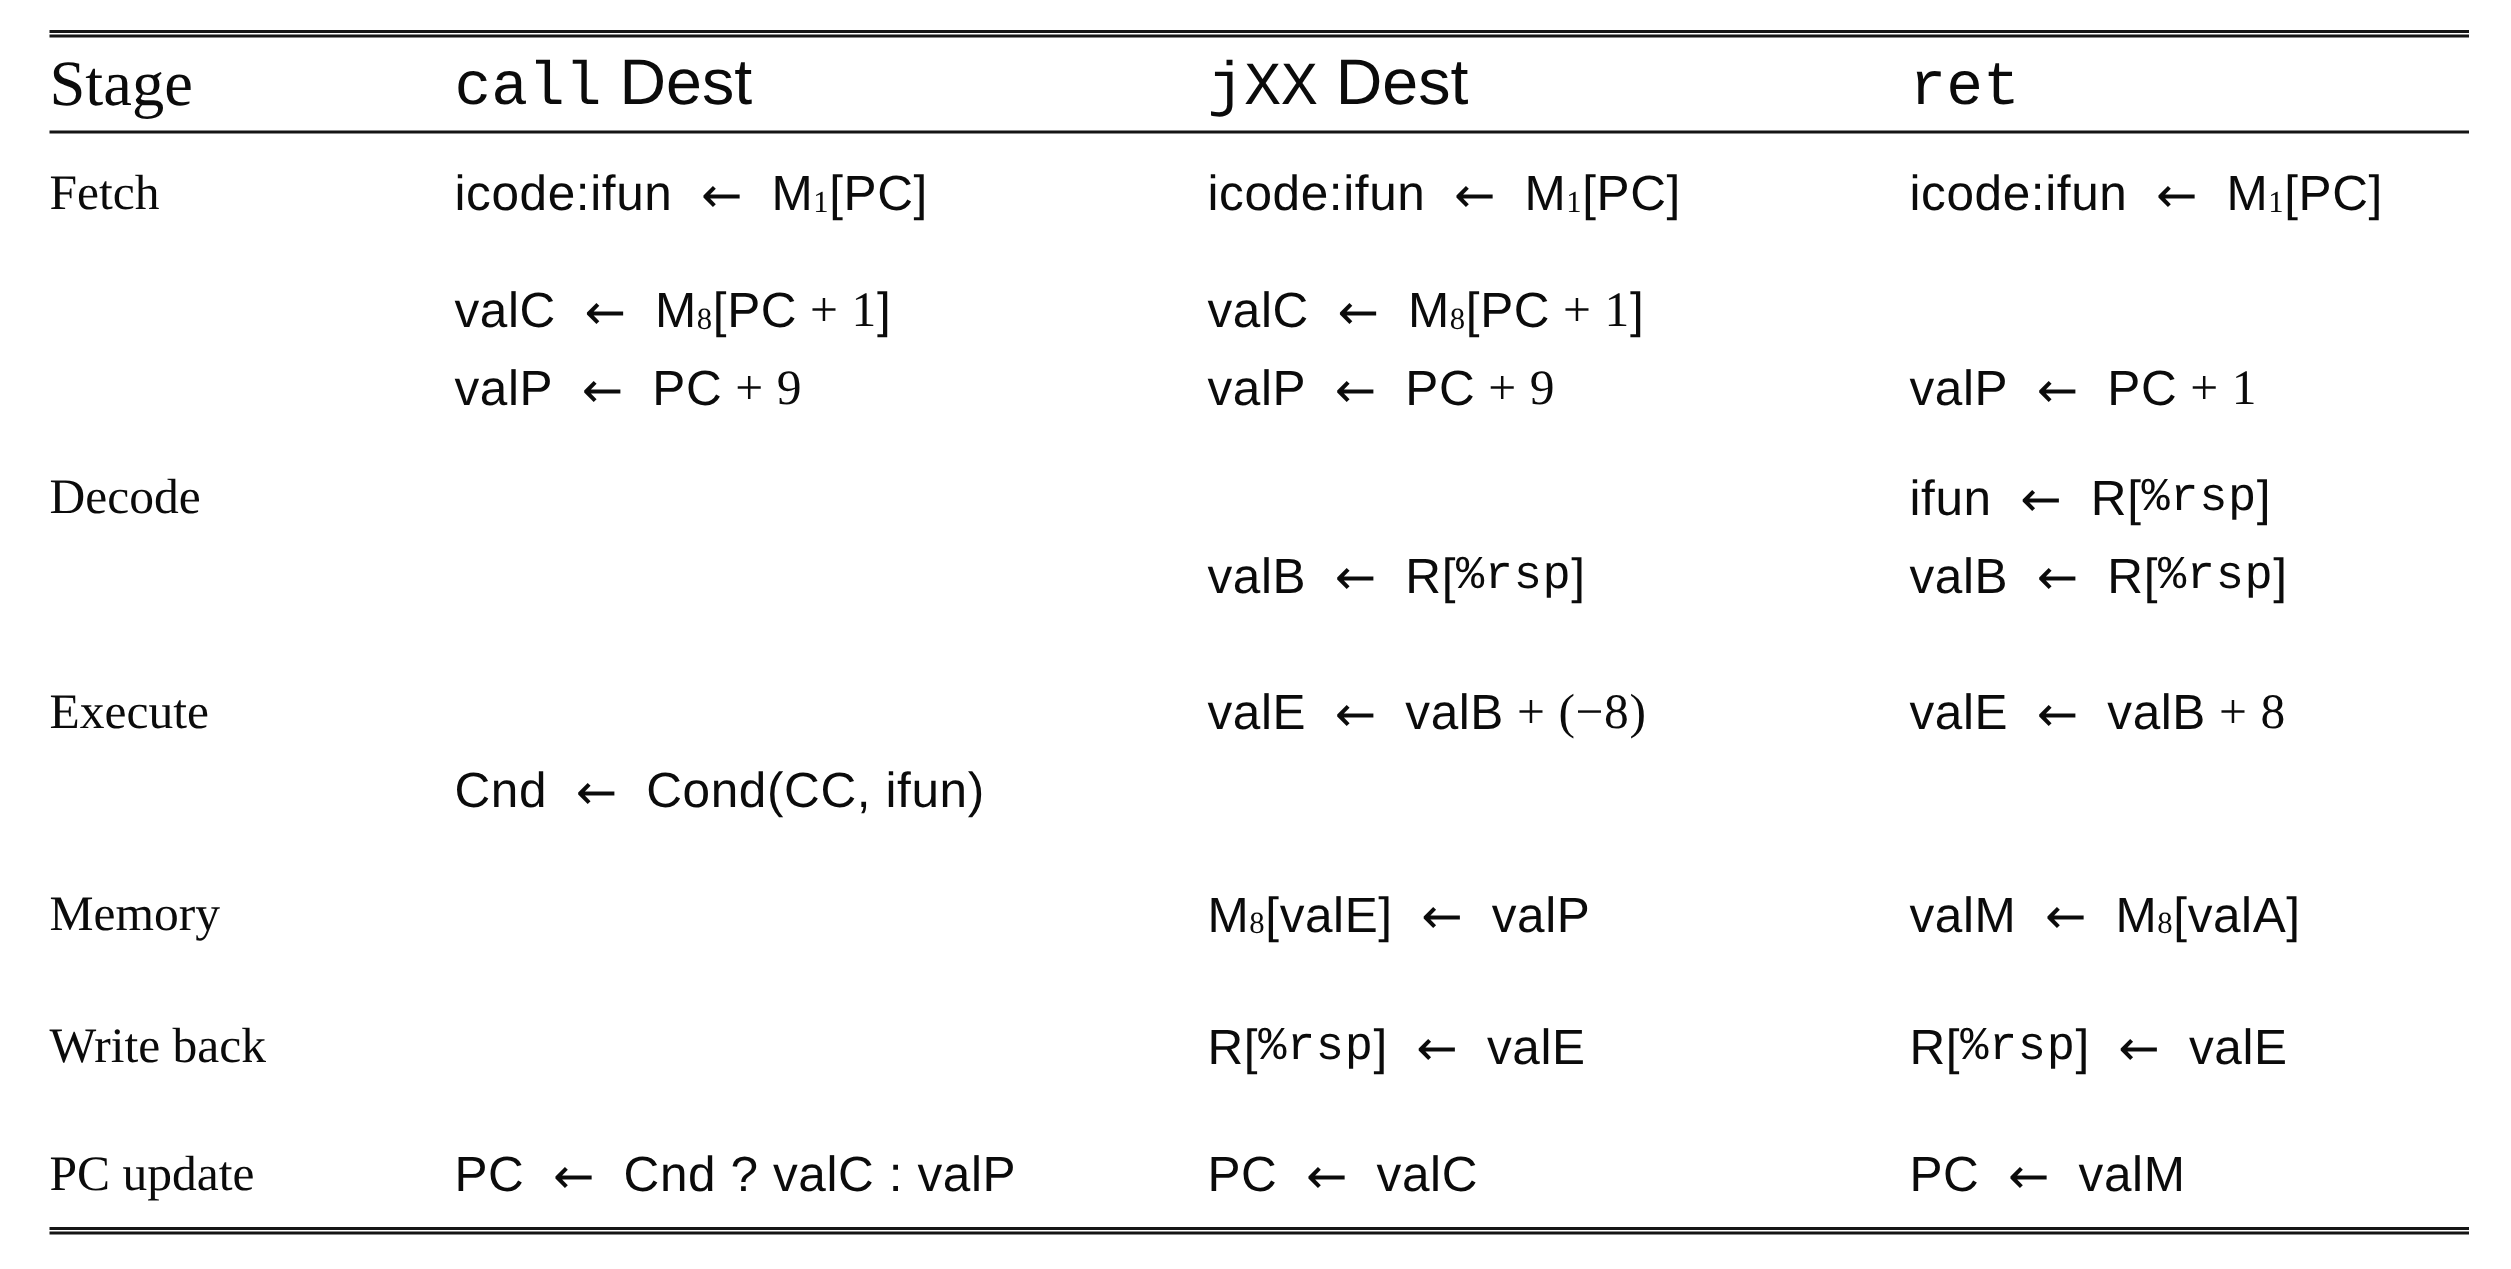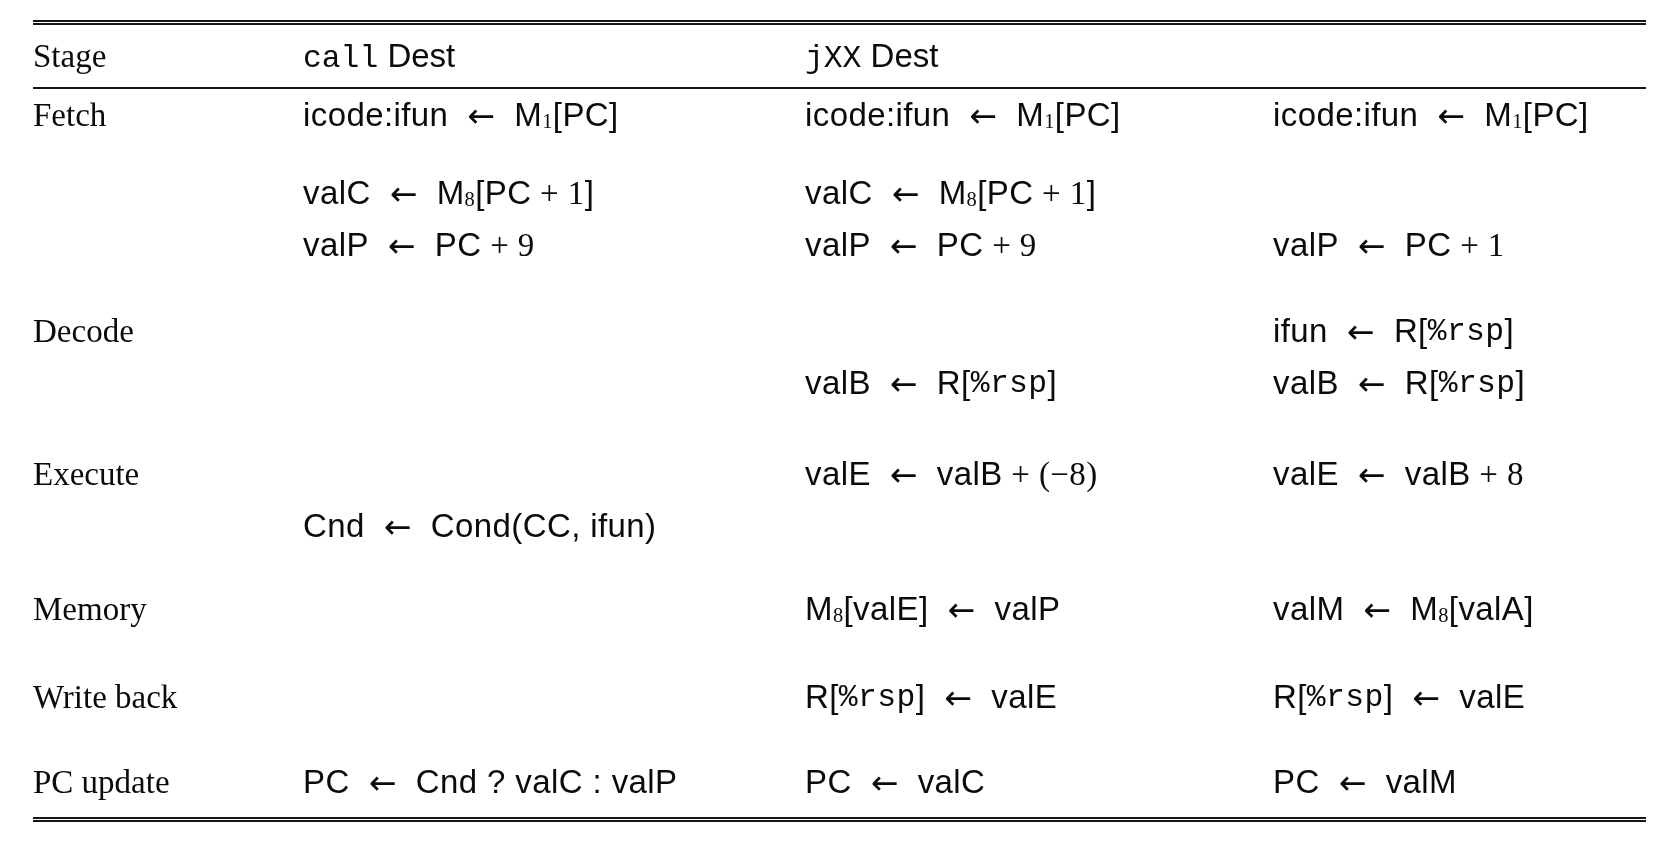--- a/index.html
+++ b/index.html
@@ -10,52 +10,53 @@
   .rule-thick{margin-left:33px;width:1613px;height:5px;box-sizing:border-box;
               border-top:2px solid #151515;border-bottom:2px solid #151515;}
   .rule-thin{margin-left:33px;width:1613px;height:0;border-top:2px solid #151515;}
   .rule-bottom{margin-top:9px;}
 
   
   .grid{display:grid;grid-template-columns:270px 502px 468px 401px;
         padding-left:33px;box-sizing:border-box;}
 
   .header-row{height:62px;align-items:center;}
-  .hcell{font-size:33px;white-space:pre;font-family:"Liberation Sans",sans-serif;}
+  .hcell{font-size:43px;white-space:pre;font-family:"Liberation Sans",sans-serif;}
 
   .serif{font-family:"Liberation Serif",serif;}
   .mono{font-family:"Liberation Mono",monospace;font-size:0.95em;}
   .num{font-family:"Liberation Serif",serif;}
   .sub{font-family:"Liberation Serif",serif;font-size:0.62em;position:relative;top:0.30em;}
   .arrow{font-family:"DejaVu Sans",sans-serif;margin:0 19px;}
 
   .stage-label{font-family:"Liberation Serif",serif;font-size:33px;height:52px;
                display:flex;align-items:center;white-space:pre;}
   .eqcol{display:flex;flex-direction:column;}
   .eq-line{height:52px;display:flex;align-items:center;white-space:pre;
            font-family:"Liberation Sans",sans-serif;font-size:33px;letter-spacing:0.4px;text-align:right;}
   .gap{height:26px;}
 
   
-  .stage-0{margin-top:0;}
-  .stage-1{margin-top:34px;}
+  .stage-0{margin-top:14px;}
+  .stage-1{margin-top:21px;}
   .stage-2{margin-top:39px;}
   .stage-3{margin-top:31px;}
   .stage-4{margin-top:36px;}
   .stage-5{margin-top:33px;}
 </style>
 </head>
 <body>
 
 <div class="page">
   <div class="rule-thick"></div>
   <div class="grid header-row" id="header-row">
       <div class="hcell"><span class="serif">Stage</span></div>
       <div class="hcell"><span class="mono">call</span><span> Dest</span></div>
       <div class="hcell"><span class="mono">jXX</span><span> Dest</span></div>
+      <div class="hcell"><span class="mono">ret</span></div>
     </div>
   <div class="rule-thin"></div>
   <div id="stage-rows">
       <div class="grid stage-0">
         <div class="eqcol">
           <div class="stage-label">Fetch</div>
         </div>
         <div class="eqcol">
           <div class="eq-line"><span>icode:ifun</span><span class="arrow">←</span><span>M</span><span class="sub">1</span><span>[PC]</span></div>
           <div class="gap"></div>

